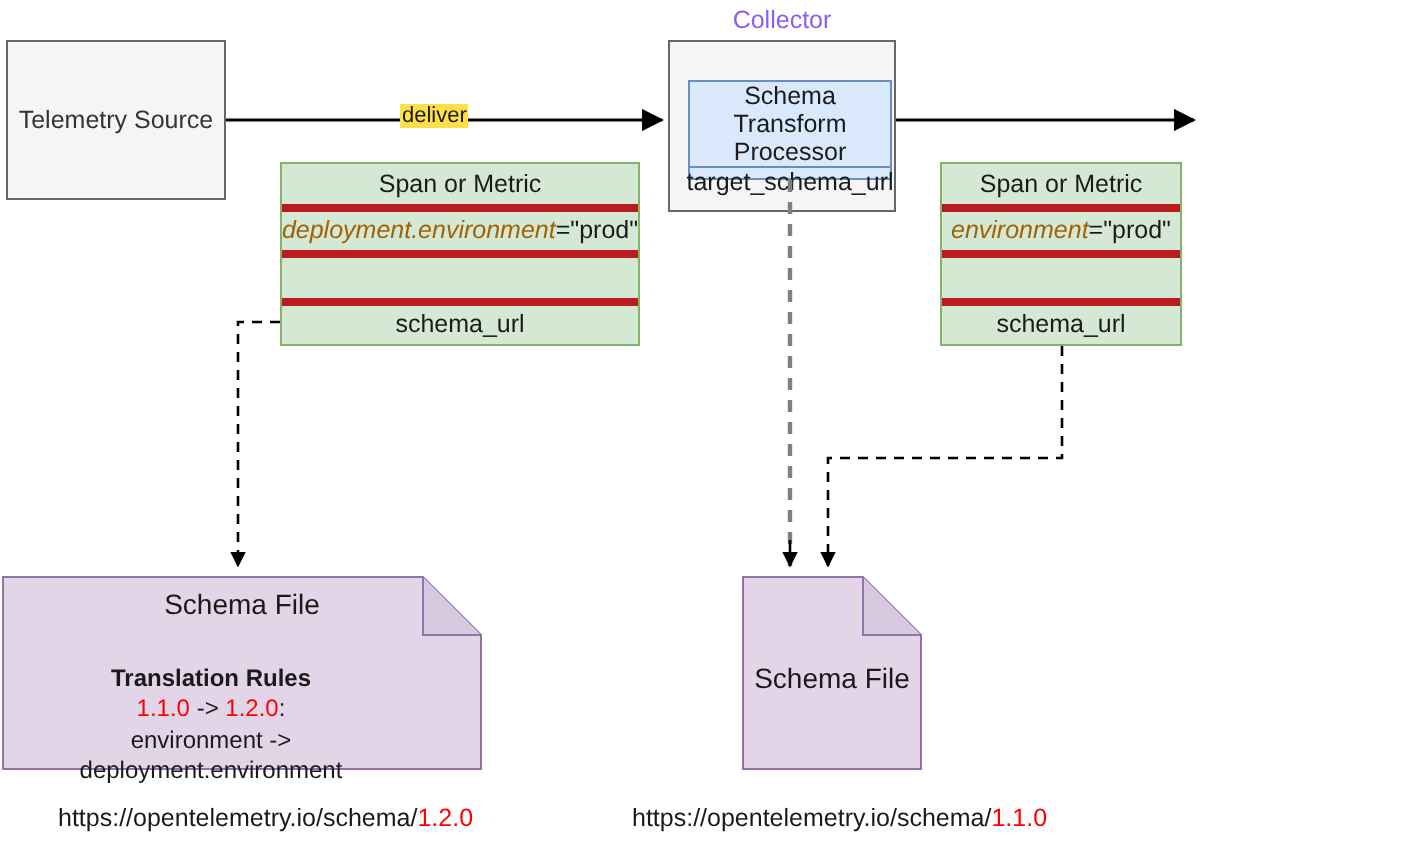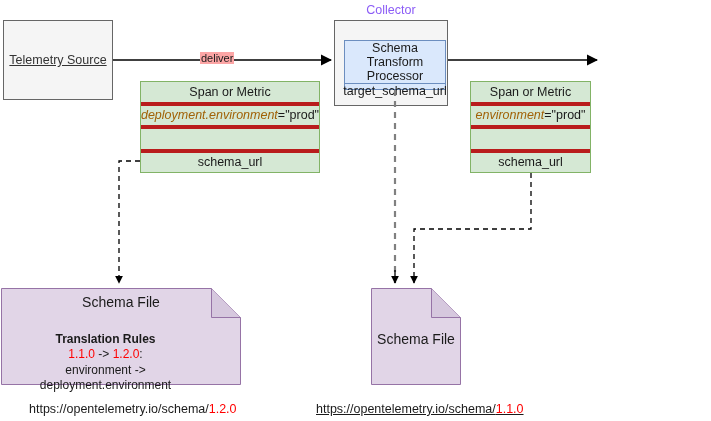--- a/index.html
+++ b/index.html
@@ -24,21 +24,20 @@
   
   .node-box {
     background: #f5f5f5;
     border: 1px solid #666666;
     display: flex;
     align-items: center;
     justify-content: center;
     color: #333333;
     font-size: 12.5px;
     text-align: center;
-    text-decoration: underline;
   }
 
   
   .collector-box {
     background: #f5f5f5;
     border: 1px solid #666666;
   }
   .collector-caption {
     color: #8b5cf6;
     font-size: 12.5px;
@@ -122,21 +121,21 @@
     font-size: 12.5px;
     color: #1a1a1a;
     white-space: nowrap;
   }
   .url-ver { color: #ff0000; }
 
   .edge-label {
     position: absolute;
     font-size: 11px;
     color: #1a1a1a;
-    background: #fca5a5;
+    background: #fde047;
     padding: 0 1px;
     white-space: nowrap;
   }
 
   svg.overlay {
     position: absolute;
     left: 0; top: 0;
     width: 711px; height: 421px;
     pointer-events: none;
   }
@@ -193,21 +192,21 @@
   </div>
   <div class="url-line" style="left:1px; top:402px; width:240px; text-align:left;padding-left:28px;">
     <span>https://opentelemetry.io/schema/</span><span class="url-ver">1.2.0</span>
   </div>
 
   <svg class="doc-shape" style="left:371px; top:288px; width:90px; height:97px;" viewBox="0 0 90 97">
     <path d="M0.5,0.5 L60.5,0.5 L89.5,29.5 L89.5,96.5 L0.5,96.5 Z" fill="#e1d5e7" stroke="#9673a6" stroke-width="1"></path>
     <path d="M60.5,0.5 L60.5,29.5 L89.5,29.5" fill="#d6c8de" stroke="#9673a6" stroke-width="1"></path>
   </svg>
   <div class="doc-label" style="left:371px; top:331px; width:90px;">Schema File</div>
-  <div class="url-line" style="left:316px; top:402px; width:200px; text-align:center;text-decoration:underline;">
+  <div class="url-line" style="left:316px; top:402px; width:200px; text-align:center;">
     <span>https://opentelemetry.io/schema/</span><span class="url-ver">1.1.0</span>
   </div>
 
   <svg class="overlay">
     <defs>
       <marker id="arrowBlack" viewBox="0 0 10 10" refX="9" refY="5" markerWidth="7" markerHeight="7" orient="auto-start-reverse">
         <path d="M 0 0 L 10 5 L 0 10 z" fill="#000000"></path>
       </marker>
       <marker id="arrowBlackDash" viewBox="0 0 10 10" refX="9" refY="5" markerWidth="6" markerHeight="6" orient="auto-start-reverse">
         <path d="M 0 0 L 10 5 L 0 10 z" fill="#000000"></path>

